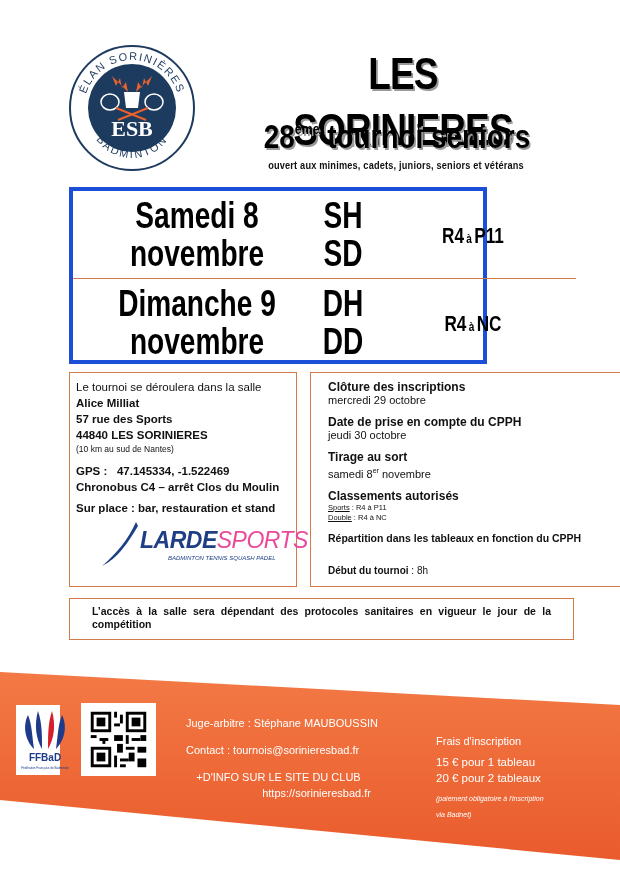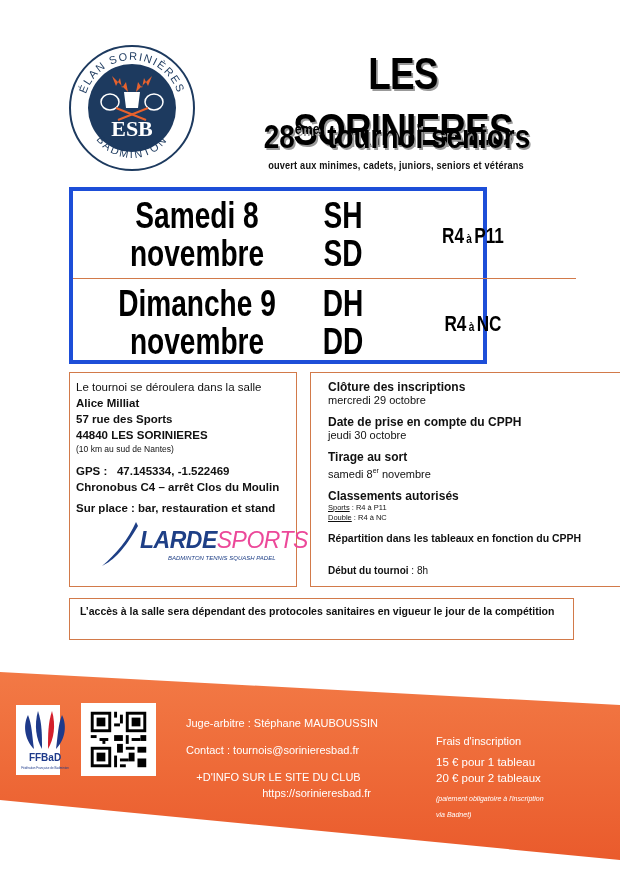--- a/index.html
+++ b/index.html
@@ -48,21 +48,21 @@
   .ls-text span { color: #ec4899; font-weight: 400; }
   .ls-tag { position: absolute; left: 70px; top: 35px; font-size: 6px; color: #1e3f86; font-style: italic; }
 
   .right-box { left: 310px; top: 372px; width: 312px; height: 215px; padding: 7px 17px; font-size: 11.5px; }
   .rb-h { font-weight: 700; font-size: 12px; line-height: 14px; }
   .rb-v { font-size: 11px; line-height: 13px; margin-bottom: 8px; }
   .rb-v sup { font-size: 7px; }
   .rb-sm { font-size: 7.5px; line-height: 10px; }
   .rb-sm u { text-decoration: underline; }
 
-  .notice-box { left: 69px; top: 598px; width: 505px; height: 42px; padding: 6px 10px; font-weight: 700;
+  .notice-box { left: 69px; top: 598px; width: 505px; height: 42px; padding: 6px 22px; font-weight: 700;
     font-size: 10.5px; line-height: 13px; text-align: justify; }
 
   
   .banner { position: absolute; left: 0; top: 660px; width: 620px; height: 217px; }
   .banner-shape { position: absolute; inset: 0;
     background: linear-gradient(180deg, #f37b47 0%, #ee6a38 50%, #e9582a 100%);
     clip-path: polygon(0 12px, 620px 45px, 620px 200px, 0 140px); }
   .ffbad { position: absolute; left: 16px; top: 705px; width: 44px; height: 70px; background: #fff; text-decoration: underline; }
   .qr { position: absolute; left: 81px; top: 703px; width: 75px; height: 73px; background: #fff; }
   .btxt { position: absolute; color: #fff; font-size: 11px; }

